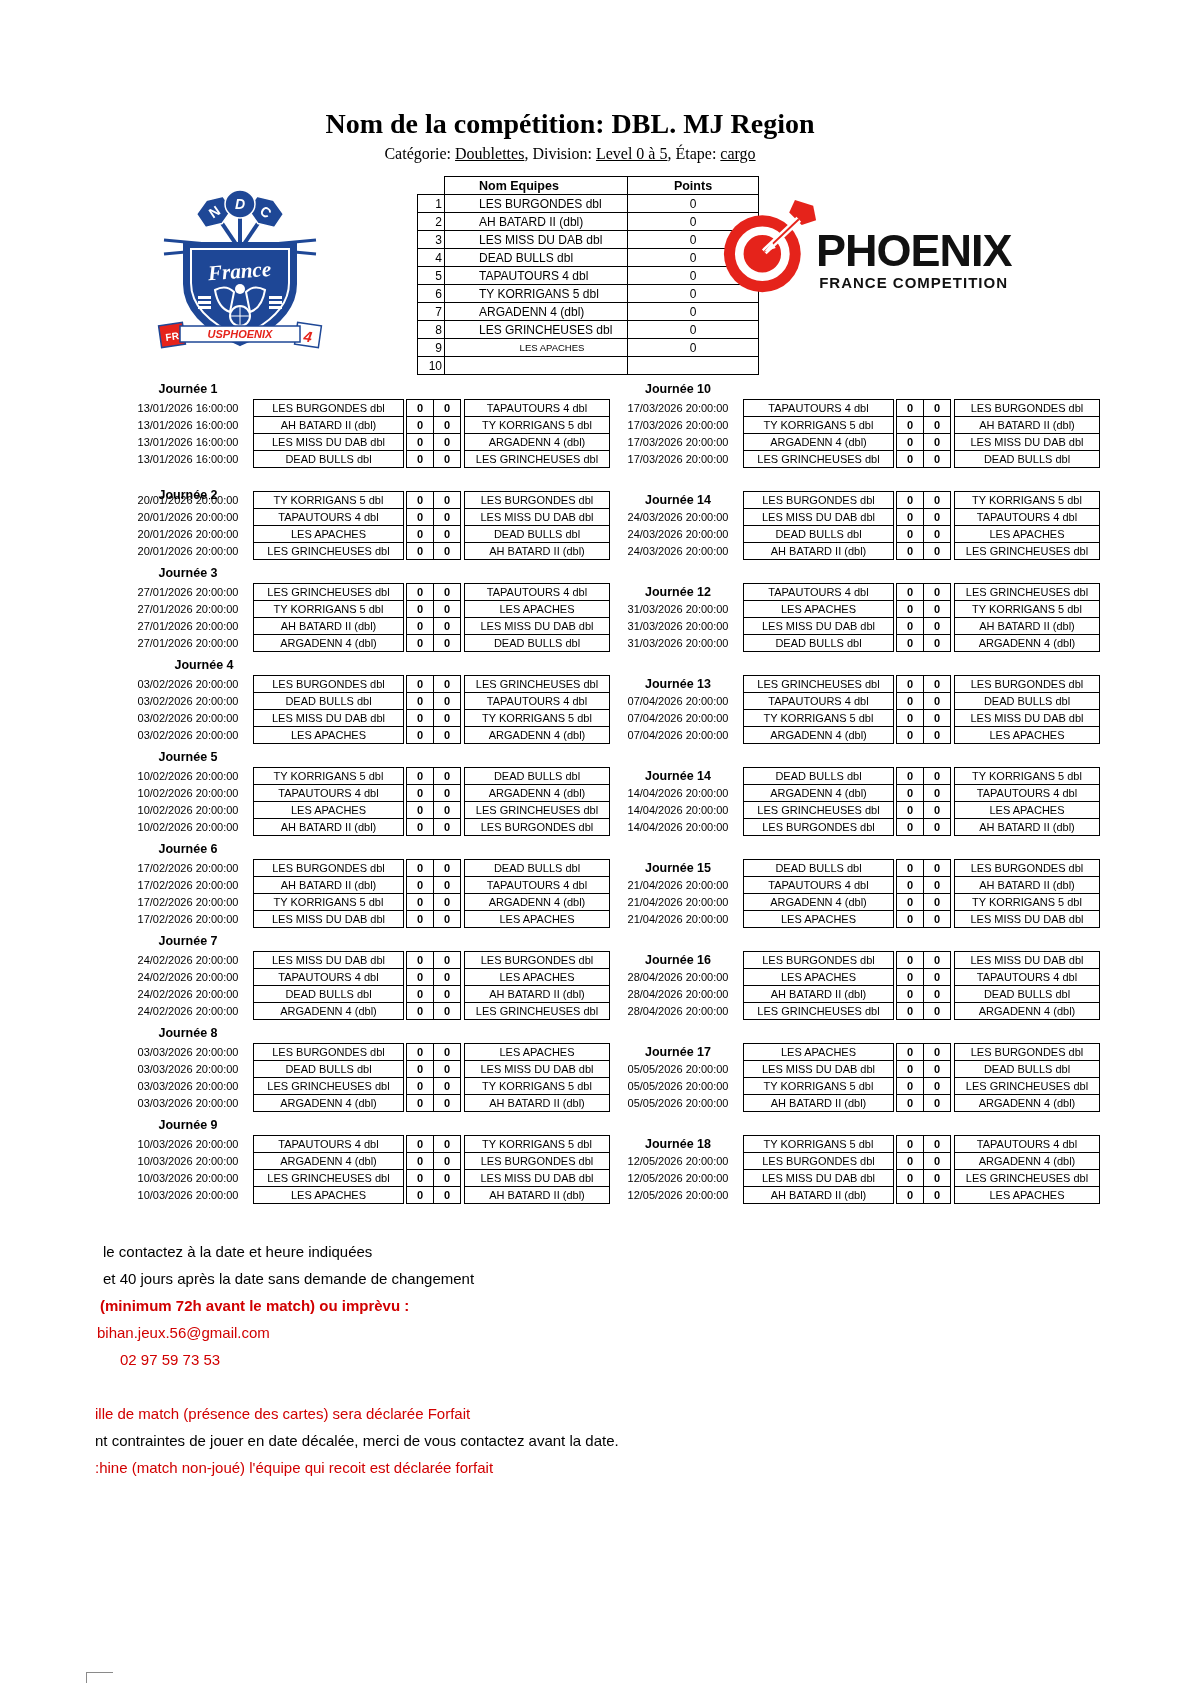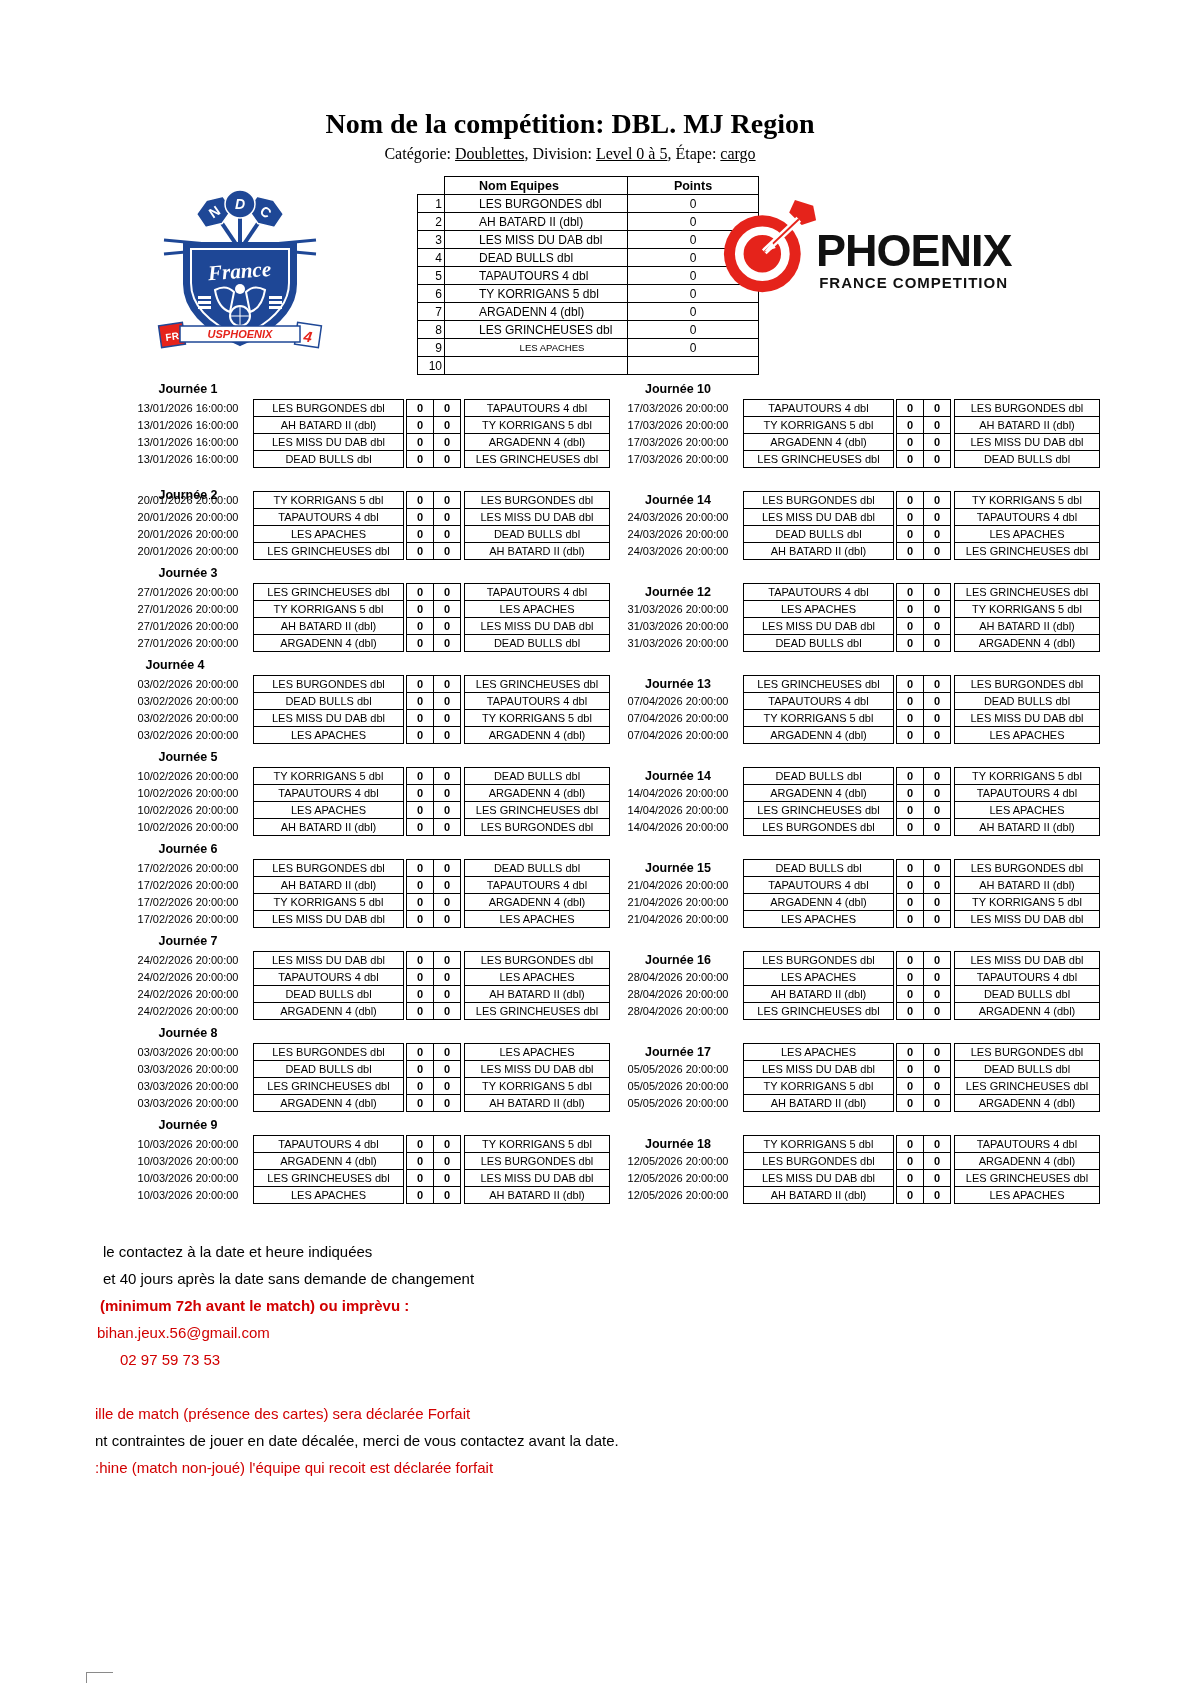--- a/index.html
+++ b/index.html
@@ -303,21 +303,21 @@
       <div class="acell tcell score" style="left: 390px; width: 28px; top: 70px; height: 18px;">0</div>
       <div class="acell tcell score" style="left: 417px; width: 28px; top: 70px; height: 18px;">0</div>
       <div class="acell tcell" style="left: 448px; width: 146px; top: 70px; height: 18px;">DEAD BULLS dbl</div>
       <div class="acell datec" style="left: 602px; width: 120px; top: 70px; height: 18px;">31/03/2026 20:00:00</div>
       <div class="acell tcell" style="left: 727px; width: 151px; top: 70px; height: 18px;">DEAD BULLS dbl</div>
       <div class="acell tcell score" style="left: 880px; width: 28px; top: 70px; height: 18px;">0</div>
       <div class="acell tcell score" style="left: 907px; width: 28px; top: 70px; height: 18px;">0</div>
       <div class="acell tcell" style="left: 938px; width: 146px; top: 70px; height: 18px;">ARGADENN 4 (dbl)</div>
     </div>
     <div class="band">
-      <div class="acell jlabel" style="left: 99px; width: 120px; top: 0px; height: 19px;">Journée 4</div>
+      <div class="acell jlabel" style="left: 128px; width: 120px; top: 0px; height: 19px;">Journée 4</div>
       <div class="acell datec" style="left: 112px; width: 120px; top: 19px; height: 18px;">03/02/2026 20:00:00</div>
       <div class="acell tcell" style="left: 237px; width: 151px; top: 19px; height: 18px;">LES BURGONDES dbl</div>
       <div class="acell tcell score" style="left: 390px; width: 28px; top: 19px; height: 18px;">0</div>
       <div class="acell tcell score" style="left: 417px; width: 28px; top: 19px; height: 18px;">0</div>
       <div class="acell tcell" style="left: 448px; width: 146px; top: 19px; height: 18px;">LES GRINCHEUSES dbl</div>
       <div class="acell jlabel" style="left: 602px; width: 120px; top: 19px; height: 18px;">Journée 13</div>
       <div class="acell tcell" style="left: 727px; width: 151px; top: 19px; height: 18px;">LES GRINCHEUSES dbl</div>
       <div class="acell tcell score" style="left: 880px; width: 28px; top: 19px; height: 18px;">0</div>
       <div class="acell tcell score" style="left: 907px; width: 28px; top: 19px; height: 18px;">0</div>
       <div class="acell tcell" style="left: 938px; width: 146px; top: 19px; height: 18px;">LES BURGONDES dbl</div>

